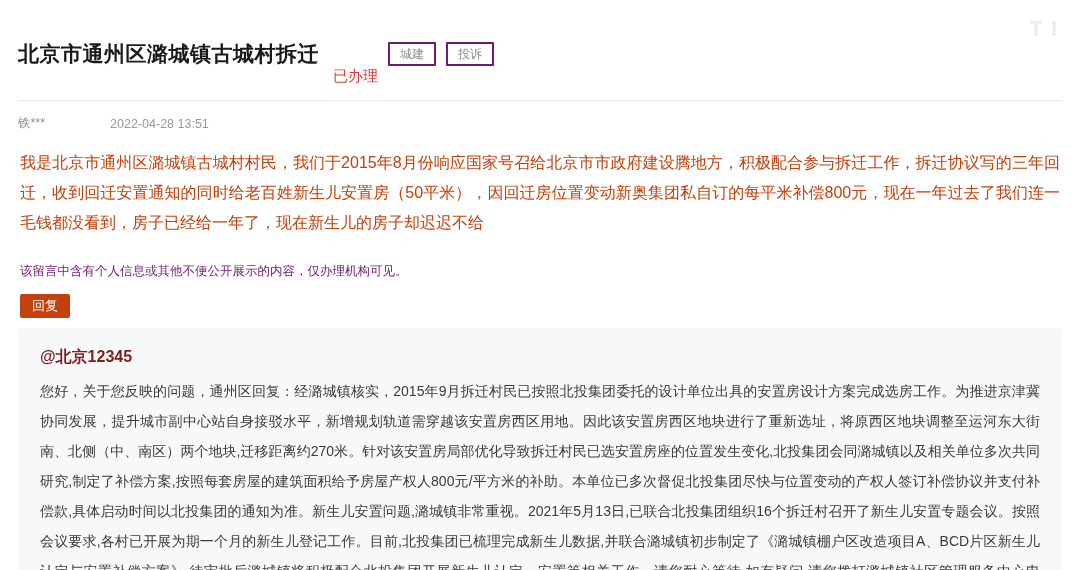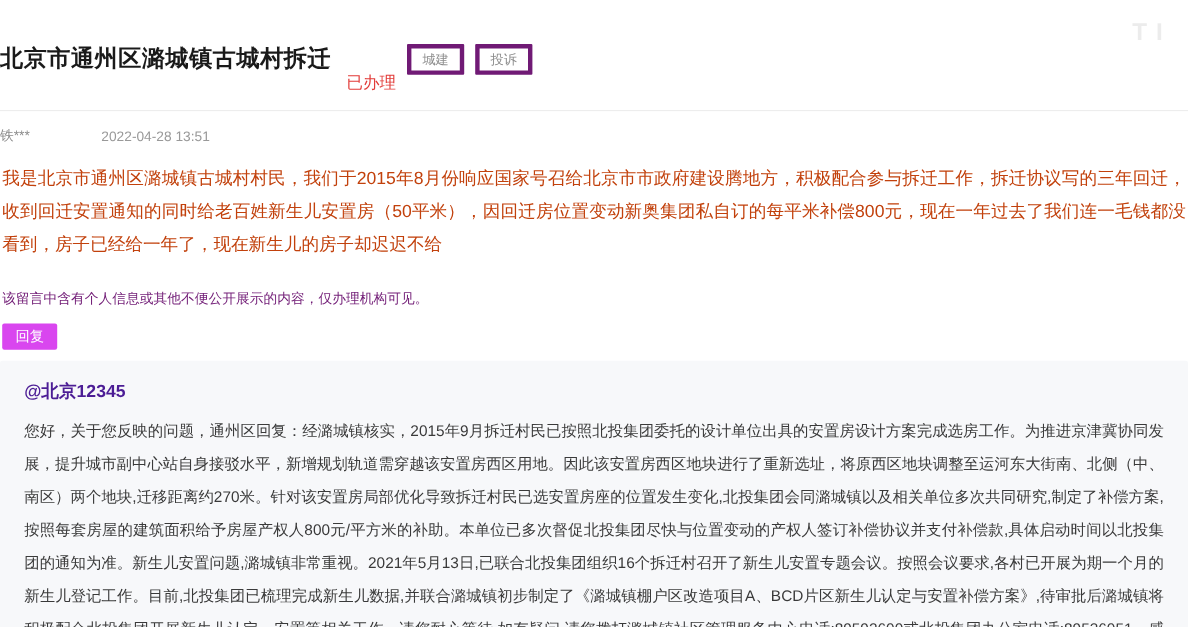--- a/index.html
+++ b/index.html
@@ -13,21 +13,21 @@
     font-family: "Liberation Sans", sans-serif;
     color: #333333;
     position: relative;
     overflow: hidden;
   }
   .page {
     width: 1080px;
     height: 570px;
     position: relative;
     box-sizing: border-box;
-    padding: 0 0;
+    padding: 0 18px;
   }
   
   .header {
     display: flex;
     align-items: center;
     padding-top: 18px;
     padding-bottom: 10px;
   }
   .title {
     font-size: 21px;
@@ -39,21 +39,21 @@
   .status-tag {
     color: #e23c39;
     font-size: 15px;
     margin-left: 14px;
     font-weight: normal;
     line-height: 28px;
     margin-top: 44px;
   }
   .chip {
     display: inline-block;
-    border: 4px solid #701a75;
+    border: 2px solid #701a75;
     color: #8c8c8c;
     background: #fff;
     font-size: 12px;
     line-height: 16px;
     padding: 2px 10px;
     margin-left: 10px;
     border-radius: 1px;
     white-space: nowrap;
   }
   .watermark {
@@ -97,39 +97,39 @@
   }
   .notice {
     font-size: 12.5px;
     color: #701a75;
     padding: 12px 2px 10px 2px;
     line-height: 22px;
   }
   
   .reply-btn {
     display: inline-block;
-    background: #d946ef;
+    background: #c2410c;
     color: #ffffff;
     font-size: 13px;
     line-height: 18px;
     padding: 3px 12px;
     border-radius: 2px;
     margin: 2px 0 10px 2px;
     cursor: pointer;
     user-select: none;
   }
   
   .reply-panel {
     background: #f7f8fa;
     border-radius: 2px;
     padding: 16px 22px 10px 22px;
     position: relative;
   }
   .reply-author {
-    color: #4c1d95;
+    color: #7f1d1d;
     font-size: 16px;
     font-weight: bold;
     line-height: 26px;
     margin-bottom: 6px;
   }
   .reply-body {
     font-size: 14px;
     line-height: 30px;
     color: #3a3a3a;
     text-align: justify;

